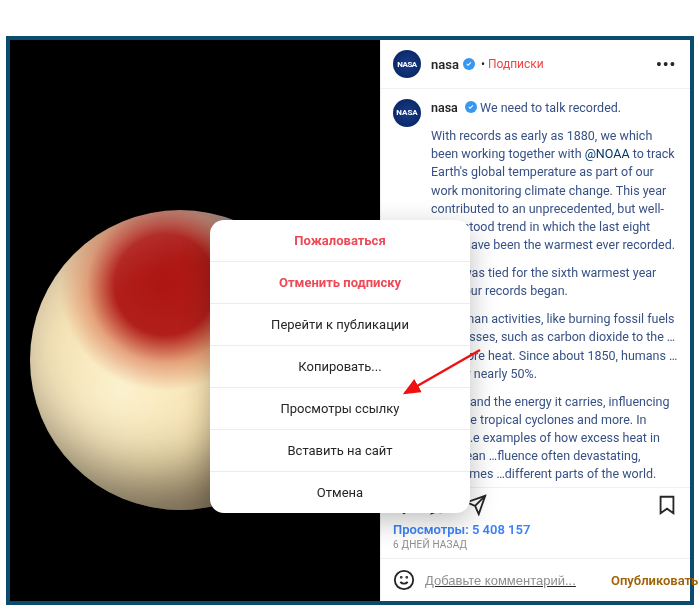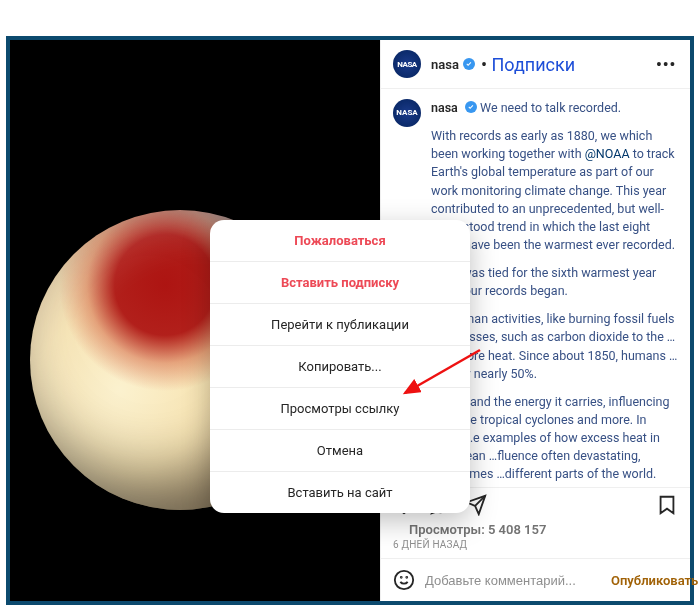--- a/index.html
+++ b/index.html
@@ -64,22 +64,22 @@
     color: #262626;
   }
   .verified {
     width: 12px; height: 12px;
     display: inline-flex; align-items: center; justify-content: center;
     margin-left: 4px;
     vertical-align: -1px;
   }
   .hdr-follow {
     margin-left: 6px;
-    font-size: 18px;
-    color: #1d4ed8;
+    font-size: 12px;
+    color: #ef4444;
   }
   .hdr-follow::before { content: "• "; color: #262626; }
   .hdr-more {
     margin-left: auto;
     width: 24px; height: 24px;
     display: flex; align-items: center; justify-content: center;
     cursor: pointer;
     color: #262626;
     font-weight: 700;
     letter-spacing: 1px;
@@ -115,22 +115,22 @@
   }
   .action-icon {
     width: 22px; height: 22px;
     cursor: pointer;
     color: #262626;
   }
   .spacer { flex: 1; }
   .views {
     font-size: 13px;
     font-weight: 600;
-    color: #737373;
-    padding: 4px 12px 0 28px;
+    color: #3b82f6;
+    padding: 4px 12px 0 12px;
   }
   .post-time {
     font-size: 10px;
     color: #8e8e8e;
     text-transform: uppercase;
     padding: 2px 12px 8px 12px;
     letter-spacing: 0.2px;
   }
   .comment-bar {
     border-top: 1px solid #efefef;
@@ -142,20 +142,21 @@
     width: 22px; height: 22px;
     color: #262626;
     cursor: pointer;
   }
   .comment-input {
     flex: 1;
     border: none;
     outline: none;
     font-size: 13px;
     color: #262626;
+    text-decoration: underline;
   }
   .comment-input::placeholder { color: #8e8e8e; }
   .post-btn {
     color: #a16207;
     font-size: 13px;
     font-weight: 600;
     cursor: default;
   }
   
   .overlay {
@@ -292,26 +293,26 @@
       <input class="comment-input" placeholder="Добавьте комментарий..." style="">
       <span class="post-btn">Опубликовать</span>
     </div>
 
   </div>
 </div>
 
 <div class="overlay">
   <div class="sheet">
     <div class="sheet-item danger">Пожаловаться</div>
-    <div class="sheet-item danger">Вставить подписку</div>
+    <div class="sheet-item danger">Отменить подписку</div>
     <div class="sheet-item">Перейти к публикации</div>
     <div class="sheet-item">Копировать...</div>
     <div class="sheet-item">Просмотры ссылку</div>
+    <div class="sheet-item">Вставить на сайт</div>
     <div class="sheet-item">Отмена</div>
-    <div class="sheet-item">Вставить на сайт</div>
   </div>
 </div>
 
 <svg class="arrow" viewBox="0 0 90 60">
   <defs>
     <marker id="ah" markerWidth="8" markerHeight="8" refX="6" refY="3" orient="auto">
       <path d="M0,0 L7,3 L0,6 Z" fill="#e11"></path>
     </marker>
   </defs>
   <path d="M85,5 L10,48" stroke="#e11" stroke-width="2.5" fill="none" marker-end="url(#ah)"></path>

